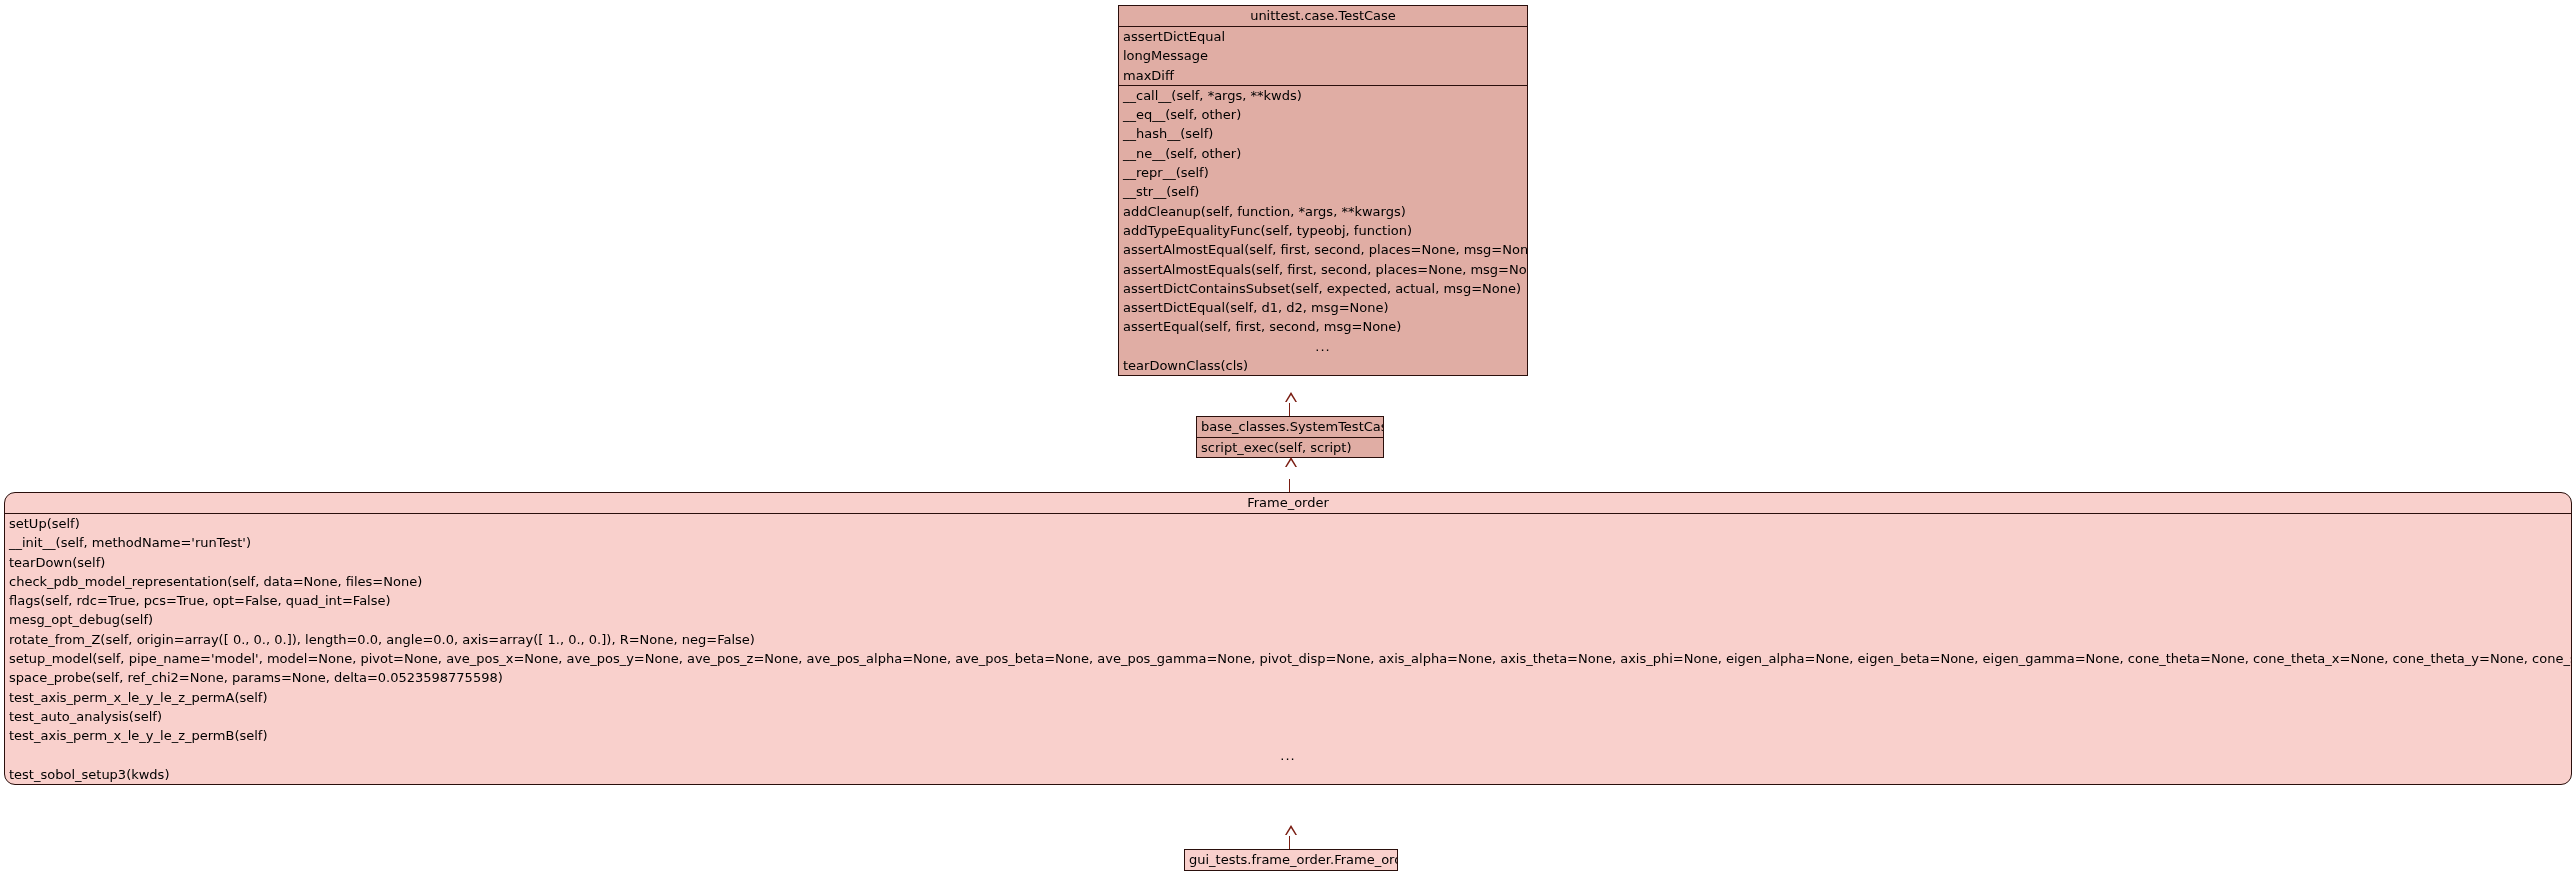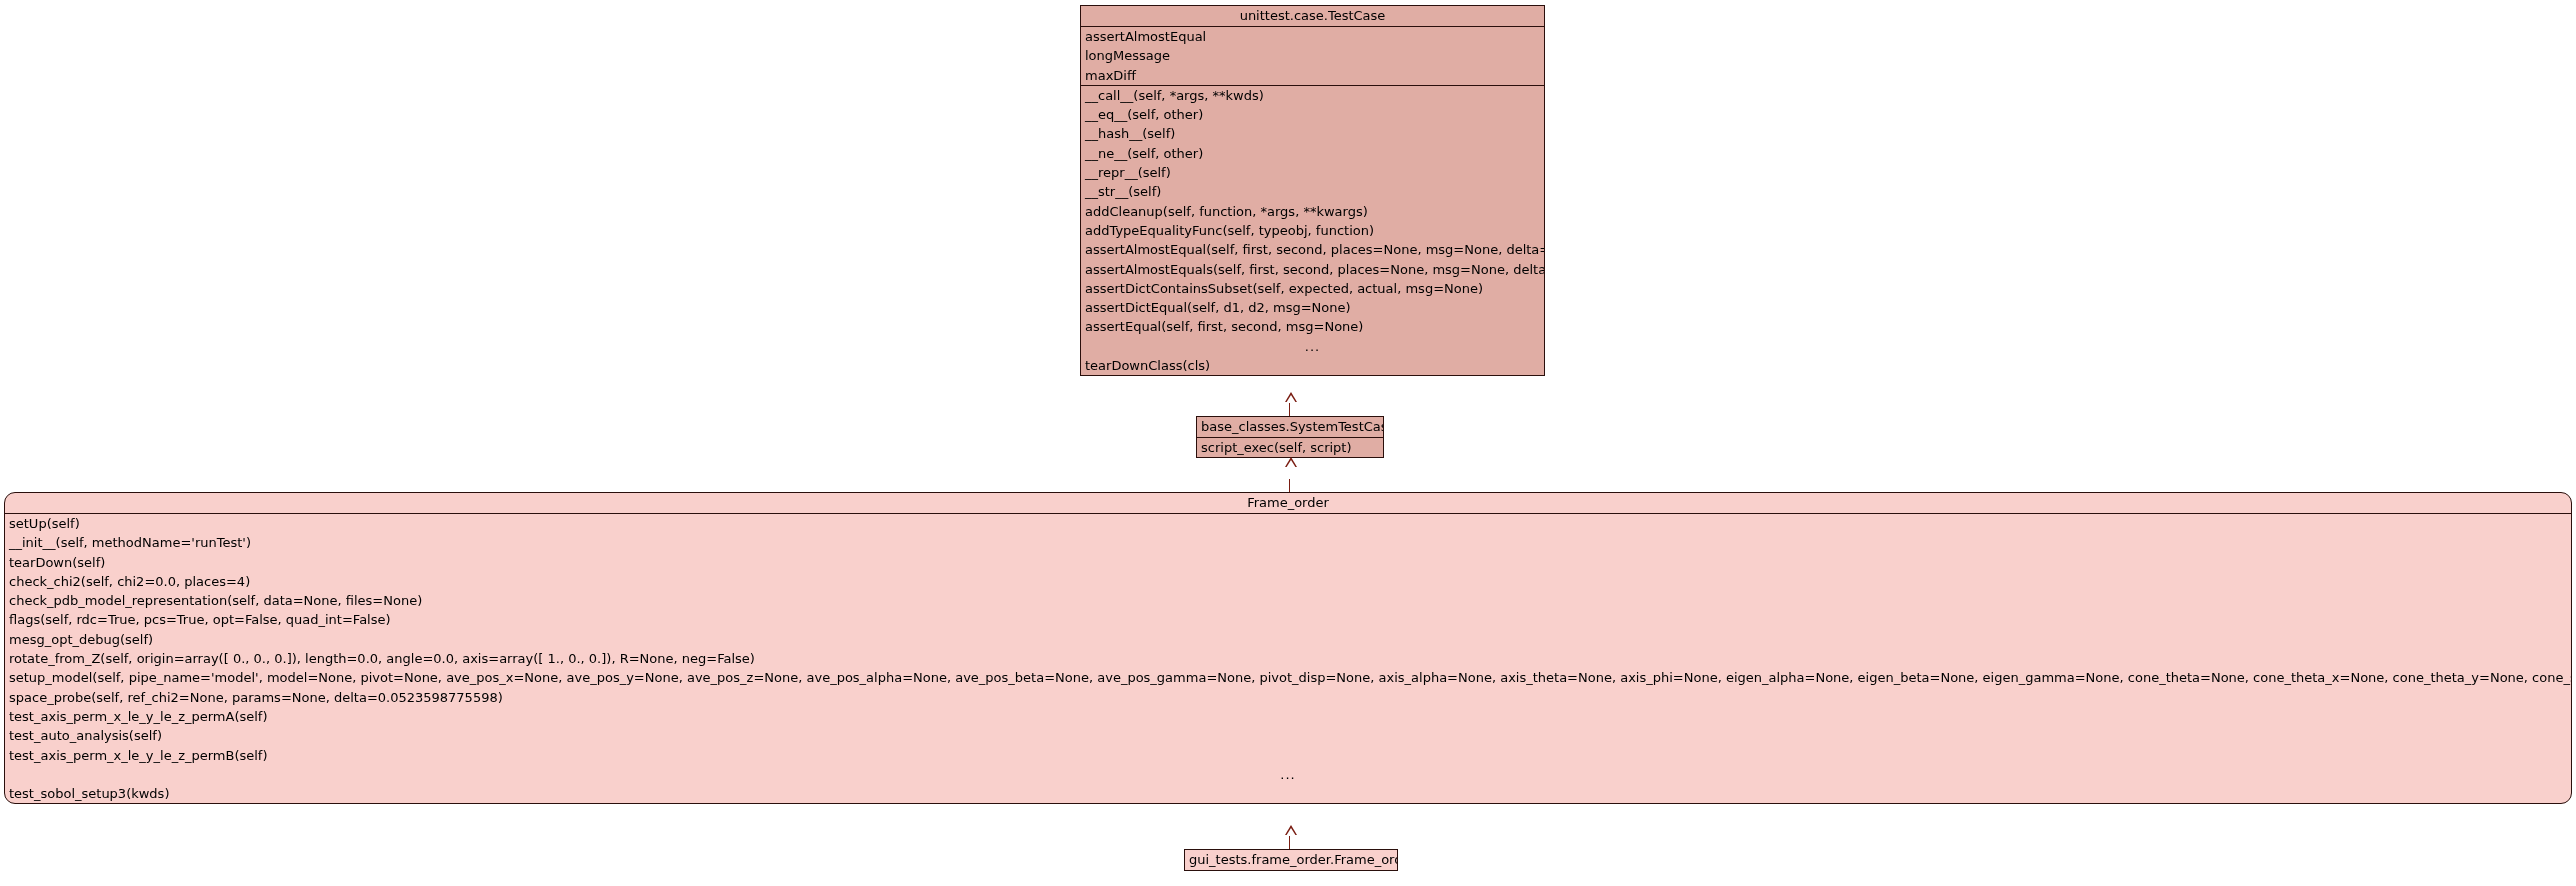--- a/index.html
+++ b/index.html
@@ -50,23 +50,23 @@
     overflow: hidden;
     text-overflow: clip;
   }
   .uml-row.ellipsis {
     text-align: center;
     letter-spacing: 1px;
   }
 
   
   #box-testcase {
-    left: 1080px;
+    left: 1118px;
     top: 5px;
-    width: 465px;
+    width: 410px;
     background: #e0ada4;
   }
   #box-testcase .uml-title {
     background: #e0ada4;
   }
 
   
   #box-systemtestcase {
     left: 1196px;
     top: 416px;
@@ -120,21 +120,21 @@
   }
 </style>
 </head>
 <body>
 
 <div class="canvas">
 
   <div class="uml-box" id="box-testcase">
     <div class="uml-title">unittest.case.TestCase</div>
     <div class="uml-section">
-      <div class="uml-row">assertAlmostEqual</div>
+      <div class="uml-row">assertDictEqual</div>
       <div class="uml-row">longMessage</div>
       <div class="uml-row">maxDiff</div>
     </div>
     <div class="uml-section last">
       <div class="uml-row">__call__(self, *args, **kwds)</div>
       <div class="uml-row">__eq__(self, other)</div>
       <div class="uml-row">__hash__(self)</div>
       <div class="uml-row">__ne__(self, other)</div>
       <div class="uml-row">__repr__(self)</div>
       <div class="uml-row">__str__(self)</div>
@@ -168,21 +168,20 @@
     <div class="arrow-head-outline" style="left:1285px; top:457px;"></div>
     <div class="arrow-head-hollow" style="left:1286px; top:460px;"></div>
   </div>
 
   <div class="uml-box" id="box-frameorder">
     <div class="uml-title">Frame_order</div>
     <div class="uml-section last">
       <div class="uml-row">setUp(self)</div>
       <div class="uml-row">__init__(self, methodName='runTest')</div>
       <div class="uml-row">tearDown(self)</div>
-      <div class="uml-row">check_chi2(self, chi2=0.0, places=4)</div>
       <div class="uml-row">check_pdb_model_representation(self, data=None, files=None)</div>
       <div class="uml-row">flags(self, rdc=True, pcs=True, opt=False, quad_int=False)</div>
       <div class="uml-row">mesg_opt_debug(self)</div>
       <div class="uml-row">rotate_from_Z(self, origin=array([ 0.,  0.,  0.]), length=0.0, angle=0.0, axis=array([ 1.,  0.,  0.]), R=None, neg=False)</div>
       <div class="uml-row">setup_model(self, pipe_name='model', model=None, pivot=None, ave_pos_x=None, ave_pos_y=None, ave_pos_z=None, ave_pos_alpha=None, ave_pos_beta=None, ave_pos_gamma=None, pivot_disp=None, axis_alpha=None, axis_theta=None, axis_phi=None, eigen_alpha=None, eigen_beta=None, eigen_gamma=None, cone_theta=None, cone_theta_x=None, cone_theta_y=None, cone_sigma_max=None, cone_sigma_max_2=None)</div>
       <div class="uml-row">space_probe(self, ref_chi2=None, params=None, delta=0.0523598775598)</div>
       <div class="uml-row">test_axis_perm_x_le_y_le_z_permA(self)</div>
       <div class="uml-row">test_auto_analysis(self)</div>
       <div class="uml-row">test_axis_perm_x_le_y_le_z_permB(self)</div>
       <div class="uml-row ellipsis">...</div>

